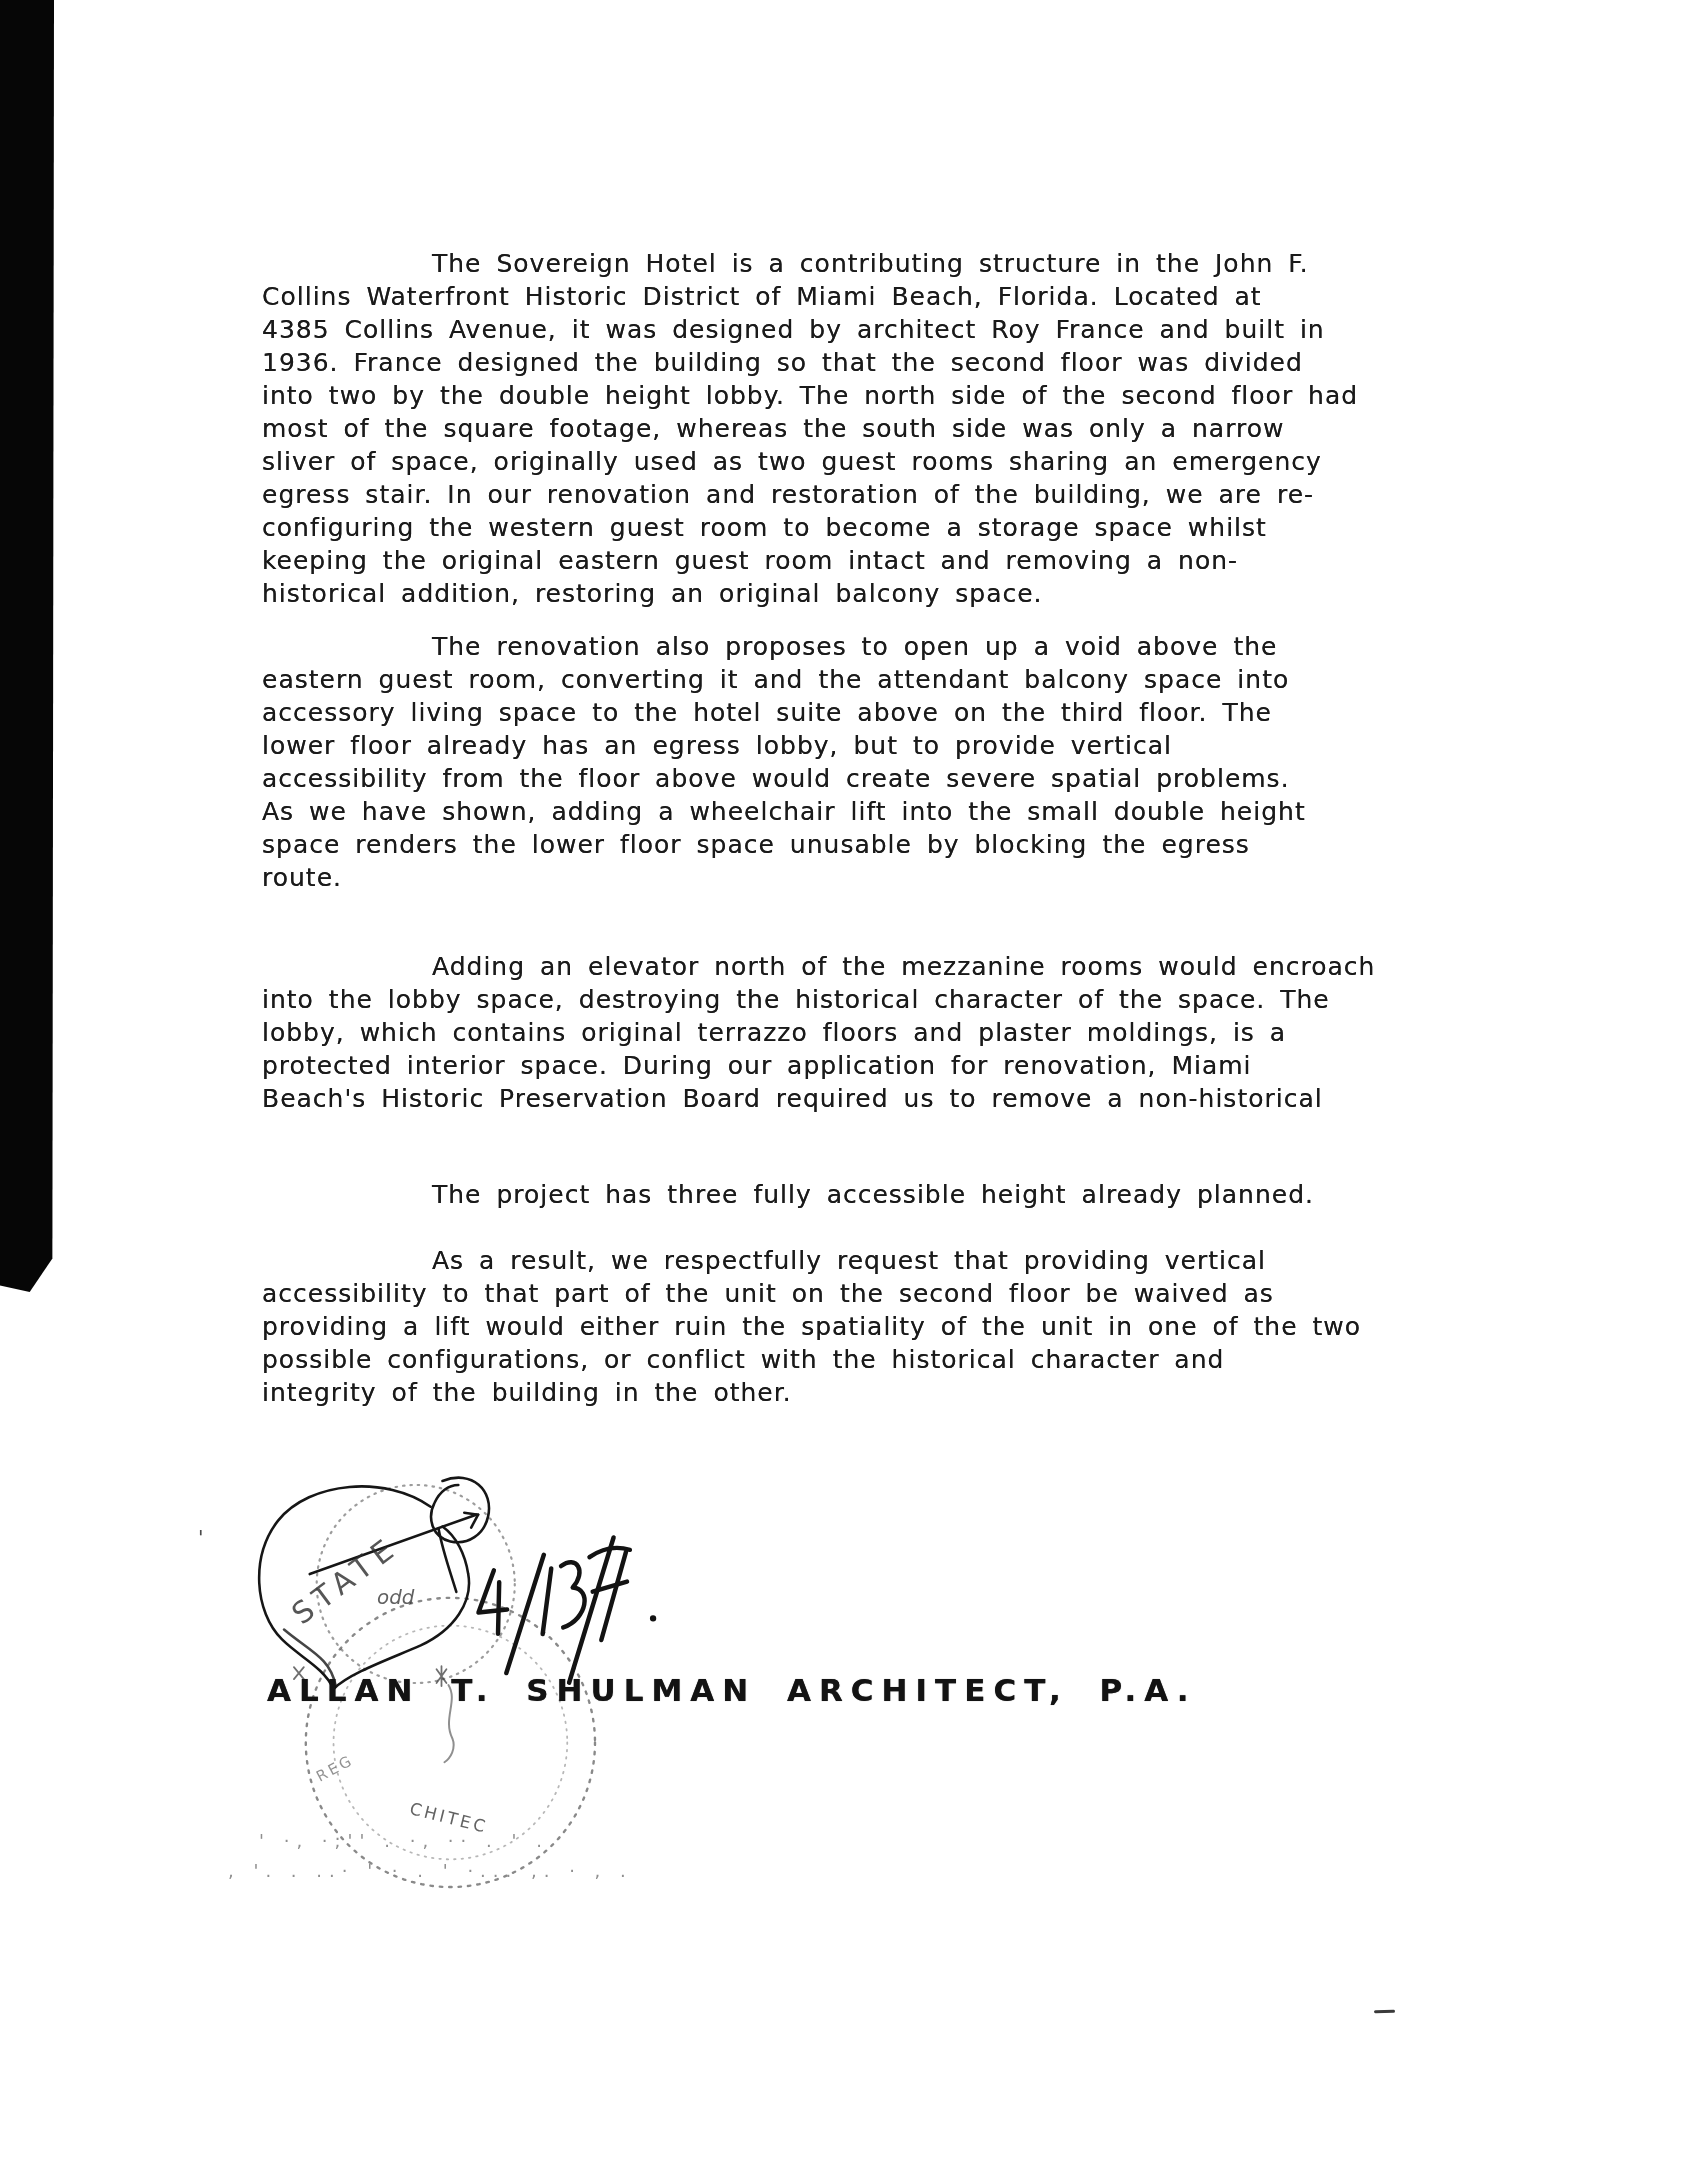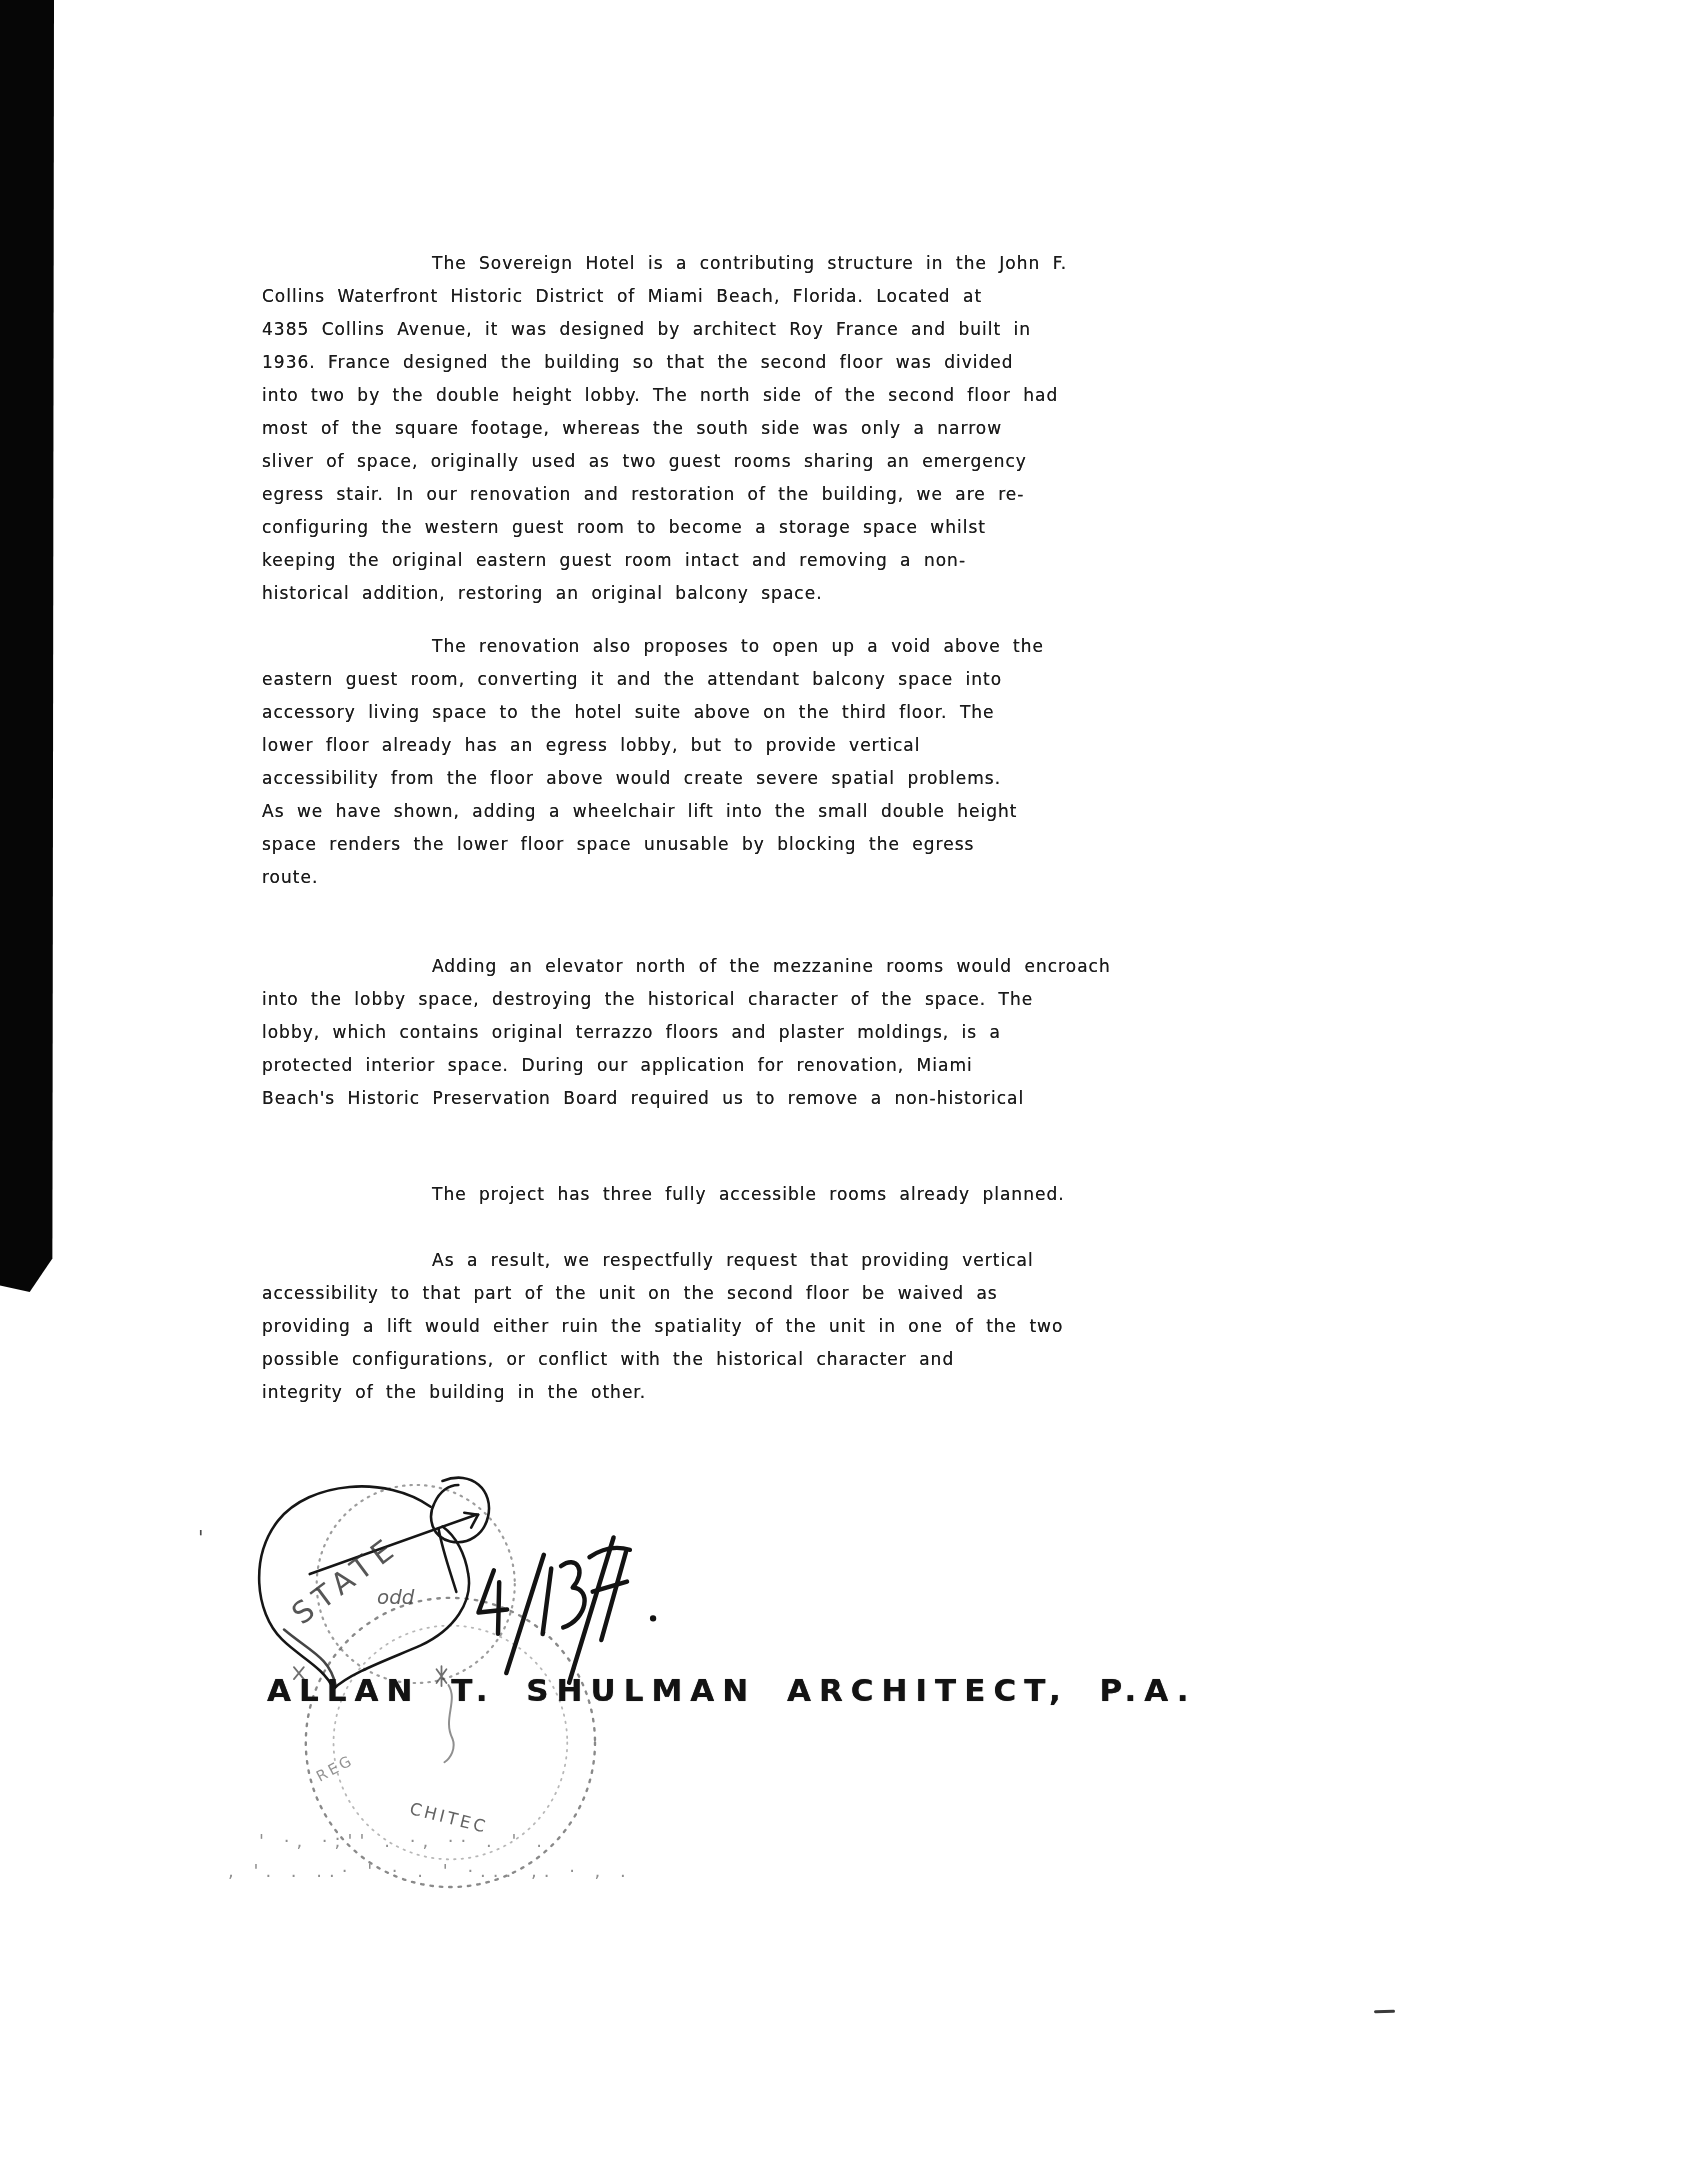--- a/index.html
+++ b/index.html
@@ -13,21 +13,21 @@
   }
   
   .scan-bar{
     position:absolute;left:0;top:0;width:54px;height:1292px;
     background:#060606;
     clip-path:polygon(0 0,100% 0,97% 97.4%,55% 100%,0 99.5%);
   }
   
   .para{
     position:absolute;left:262px;width:1188px;
-    font-size:17px;line-height:33px;
+    font-size:25px;line-height:33px;
     letter-spacing:1px;word-spacing:6px;
     color:#1a1a1a;
     text-shadow:0 0 0.6px rgba(10,10,10,.75);
   }
   .line{white-space:nowrap;}
   .indent{text-indent:170px;}
   .p1{top:247px;} .p2{top:630px;} .p3{top:950px;} .p4{top:1178px;} .p5{top:1244px;}
 
   
   .name-line{
@@ -87,21 +87,21 @@
 
 <div class="para p3">
   <div class="line indent">Adding an elevator north of the mezzanine rooms would encroach</div>
   <div class="line">into the lobby space, destroying the historical character of the space. The</div>
   <div class="line">lobby, which contains original terrazzo floors and plaster moldings, is a</div>
   <div class="line">protected interior space. During our application for renovation, Miami</div>
   <div class="line">Beach's Historic Preservation Board required us to remove a non-historical</div>
 </div>
 
 <div class="para p4">
-  <div class="line indent">The project has three fully accessible rooms already planned.</div>
+  <div class="line indent">The project has three fully accessible height already planned.</div>
 </div>
 
 <div class="para p5">
   <div class="line indent">As a result, we respectfully request that providing vertical</div>
   <div class="line">accessibility to that part of the unit on the second floor be waived as</div>
   <div class="line">providing a lift would either ruin the spatiality of the unit in one of the two</div>
   <div class="line">possible configurations, or conflict with the historical character and</div>
   <div class="line">integrity of the building in the other.</div>
 </div>
 

